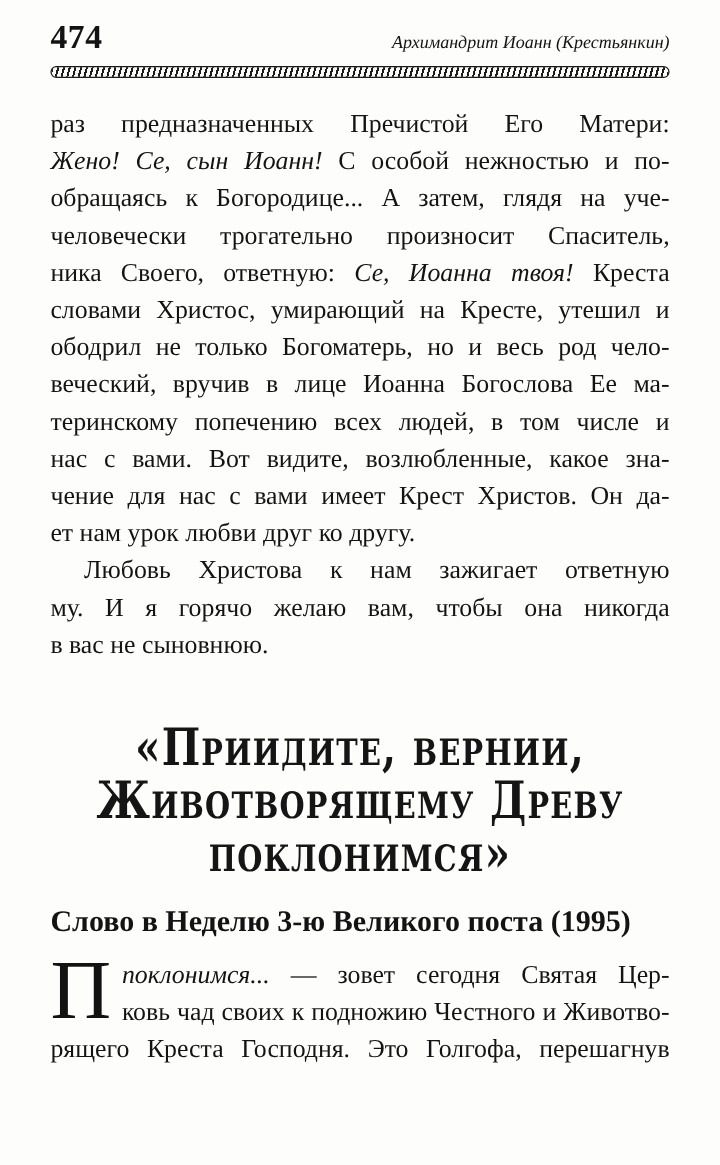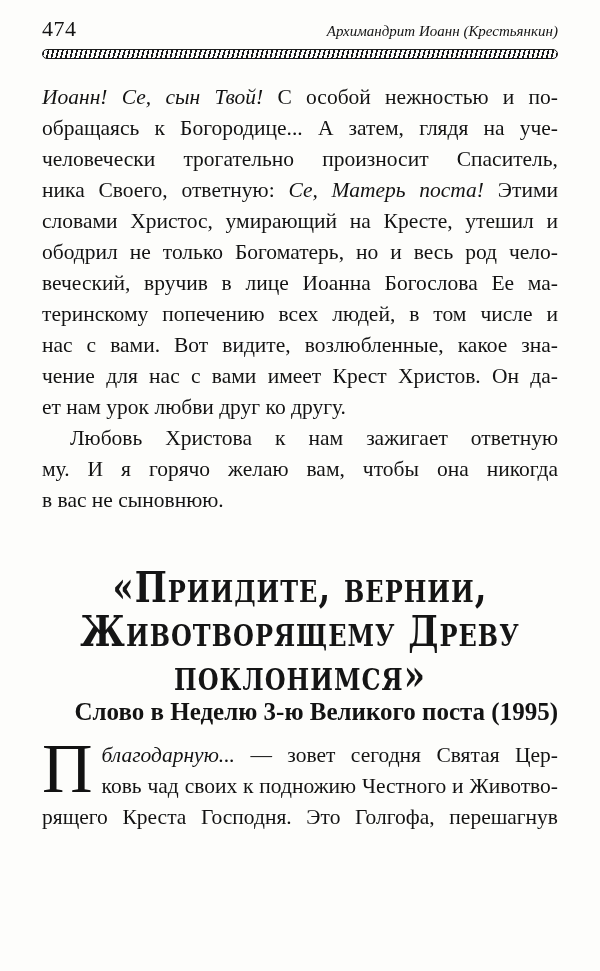--- a/index.html
+++ b/index.html
@@ -15,21 +15,21 @@
     font-family: "Liberation Serif", "DejaVu Serif", serif;
   }
 
   
   .running-head {
     display: flex;
     justify-content: space-between;
     align-items: baseline;
     margin-bottom: 7px;
   }
-  .page-num { font-size: 22px; letter-spacing: .5px; }
+  .page-num { font-size: 28px; letter-spacing: .5px; font-weight: bold; }
   .running-title { font-style: italic; font-size: 15px; }
 
   .rope-rule {
     height: 8px;
     border: 1.2px solid #1b1b1b;
     border-radius: 5px;
     background: repeating-linear-gradient(
       105deg,
       #1b1b1b 0px, #1b1b1b 1.7px,
       transparent 1.7px, transparent 4.6px
@@ -52,22 +52,22 @@
     font-weight: bold;
     font-size: 34px;
     line-height: 44px;
     letter-spacing: 1px;
     transform: scaleY(1.26);
     transform-origin: 50% 50%;
     color: #151515;
   }
 
   .section-subtitle {
-    margin-top: 0;
-    text-align: right;
+    margin-top: 20px;
+    text-align: left;
     font-weight: bold;
     font-size: 25px;
     line-height: 30px;
   }
 
   
   .sermon { margin-top: 13px; font-size: 21.5px; line-height: 31px; }
   .drop-cap {
     float: left;
     font-size: 70px;
@@ -85,24 +85,25 @@
 
   <div class="running-head">
     <span class="page-num">474</span>
     <span class="running-title">Архимандрит Иоанн (Крестьянкин)</span>
   </div>
 
   <div class="rope-rule"></div>
 
   <div class="body-text">
     <div>
-        <div class="line"><span class="it">Иоанн! Се, сын Твой!</span><span> С особой нежностью и по-</span></div>
+        <div class="line"><span>раз предназначенных Пречистой Его Матери:</span></div>
+        <div class="line"><span class="it">Жено! Се, сын Иоанн!</span><span> С особой нежностью и по-</span></div>
         <div class="line"><span>обращаясь к Богородице... А затем, глядя на уче-</span></div>
         <div class="line"><span>человечески трогательно произносит Спаситель,</span></div>
-        <div class="line"><span>ника Своего, ответную: </span><span class="it">Се, Матерь поста!</span><span> Этими</span></div>
+        <div class="line"><span>ника Своего, ответную: </span><span class="it">Се, Иоанна твоя!</span><span> Креста</span></div>
         <div class="line"><span>словами Христос, умирающий на Кресте, утешил и</span></div>
         <div class="line"><span>ободрил не только Богоматерь, но и весь род чело-</span></div>
         <div class="line"><span>веческий, вручив в лице Иоанна Богослова Ее ма-</span></div>
         <div class="line"><span>теринскому попечению всех людей, в том числе и</span></div>
         <div class="line"><span>нас с вами. Вот видите, возлюбленные, какое зна-</span></div>
         <div class="line"><span>чение для нас с вами имеет Крест Христов. Он да-</span></div>
         <div class="line end"><span>ет нам урок любви друг ко другу.</span></div>
       </div>
     <div>
         <div class="line indent"><span>Любовь Христова к нам зажигает ответную</span></div>
@@ -115,19 +116,19 @@
     <div class="t-line">«Приидите, вернии,</div>
     <div class="t-line">Животворящему Древу</div>
     <div class="t-line">поклонимся»</div>
   </div>
 
   <div class="section-subtitle">Слово в Неделю 3-ю Великого поста (1995)</div>
 
   <div class="sermon">
     <span class="drop-cap">П</span>
     <div>
-        <div class="line"><span class="it">благодарную... </span><span>— зовет сегодня Святая Цер-</span></div>
+        <div class="line"><span class="it">поклонимся... </span><span>— зовет сегодня Святая Цер-</span></div>
         <div class="line"><span>ковь чад своих к подножию Честного и Животво-</span></div>
         <div class="line"><span>рящего Креста Господня. Это Голгофа, перешагнув</span></div>
       </div>
   </div>
 
 </div>
 
 </body></html>

